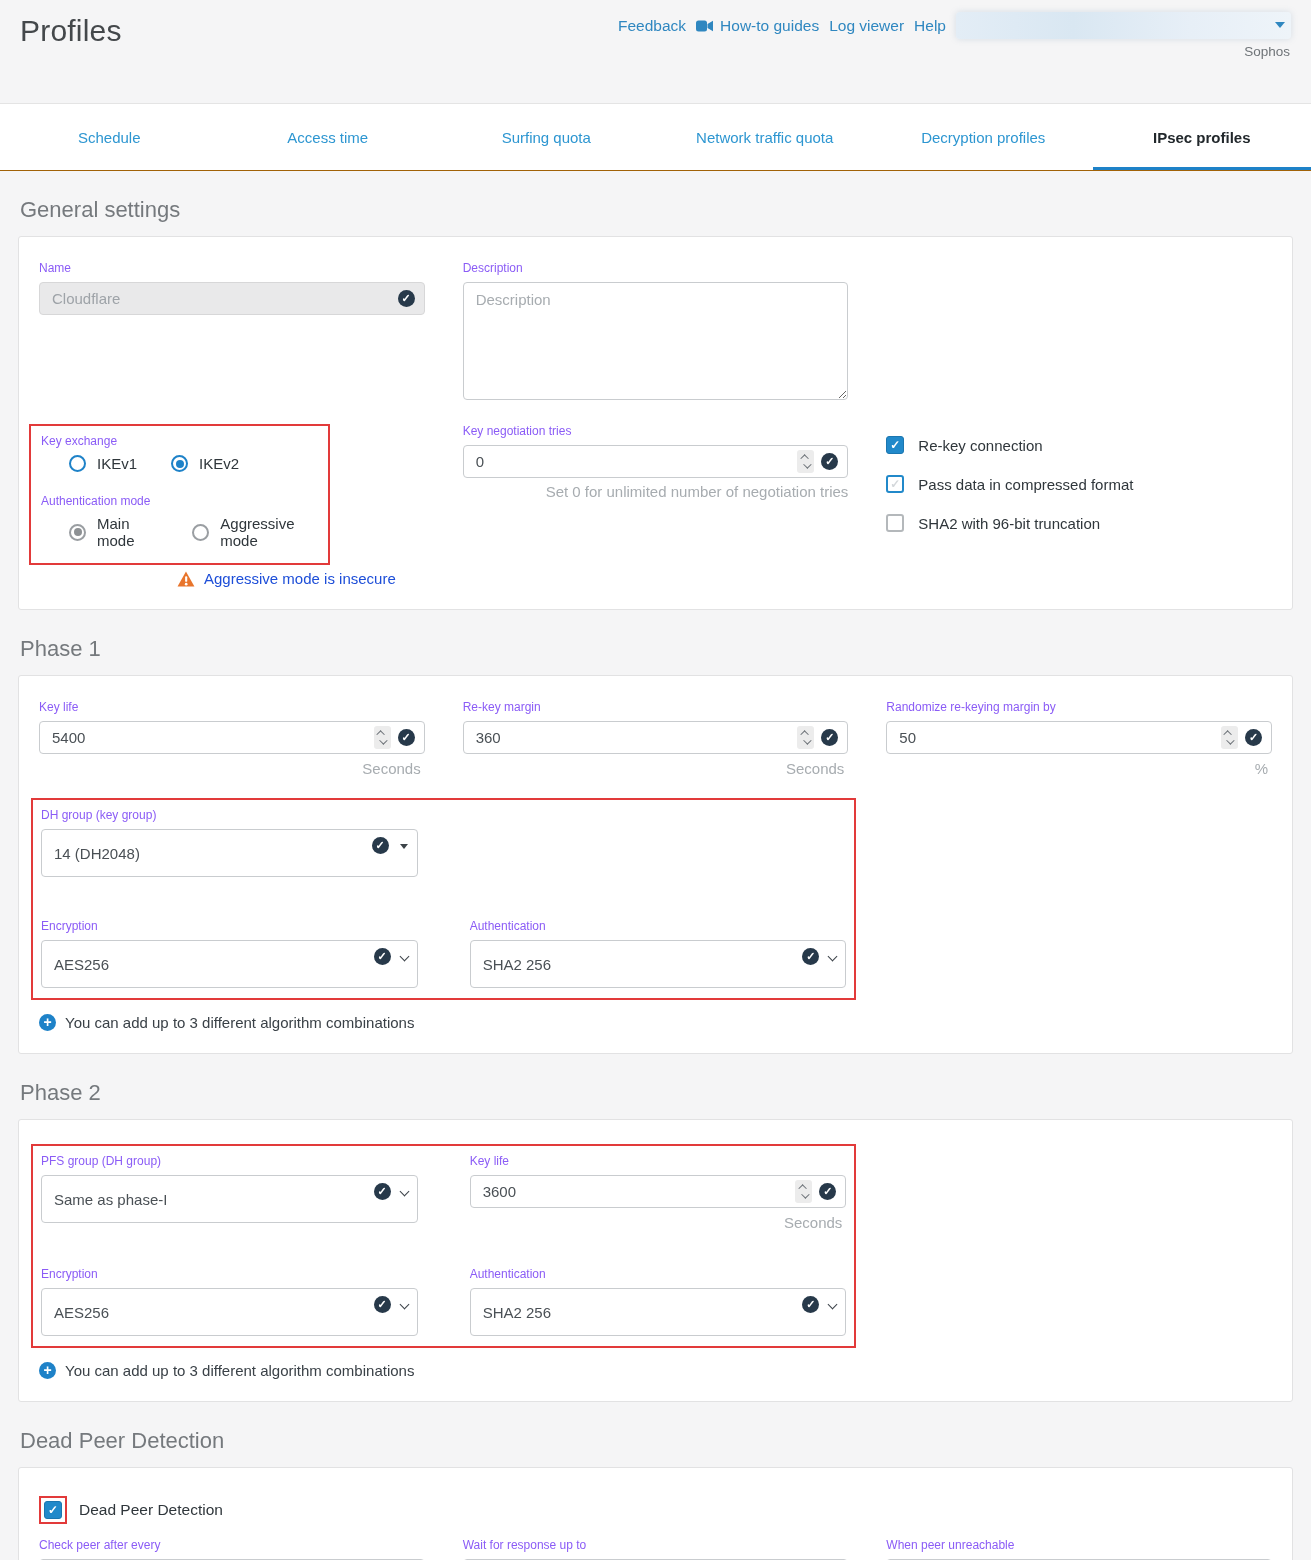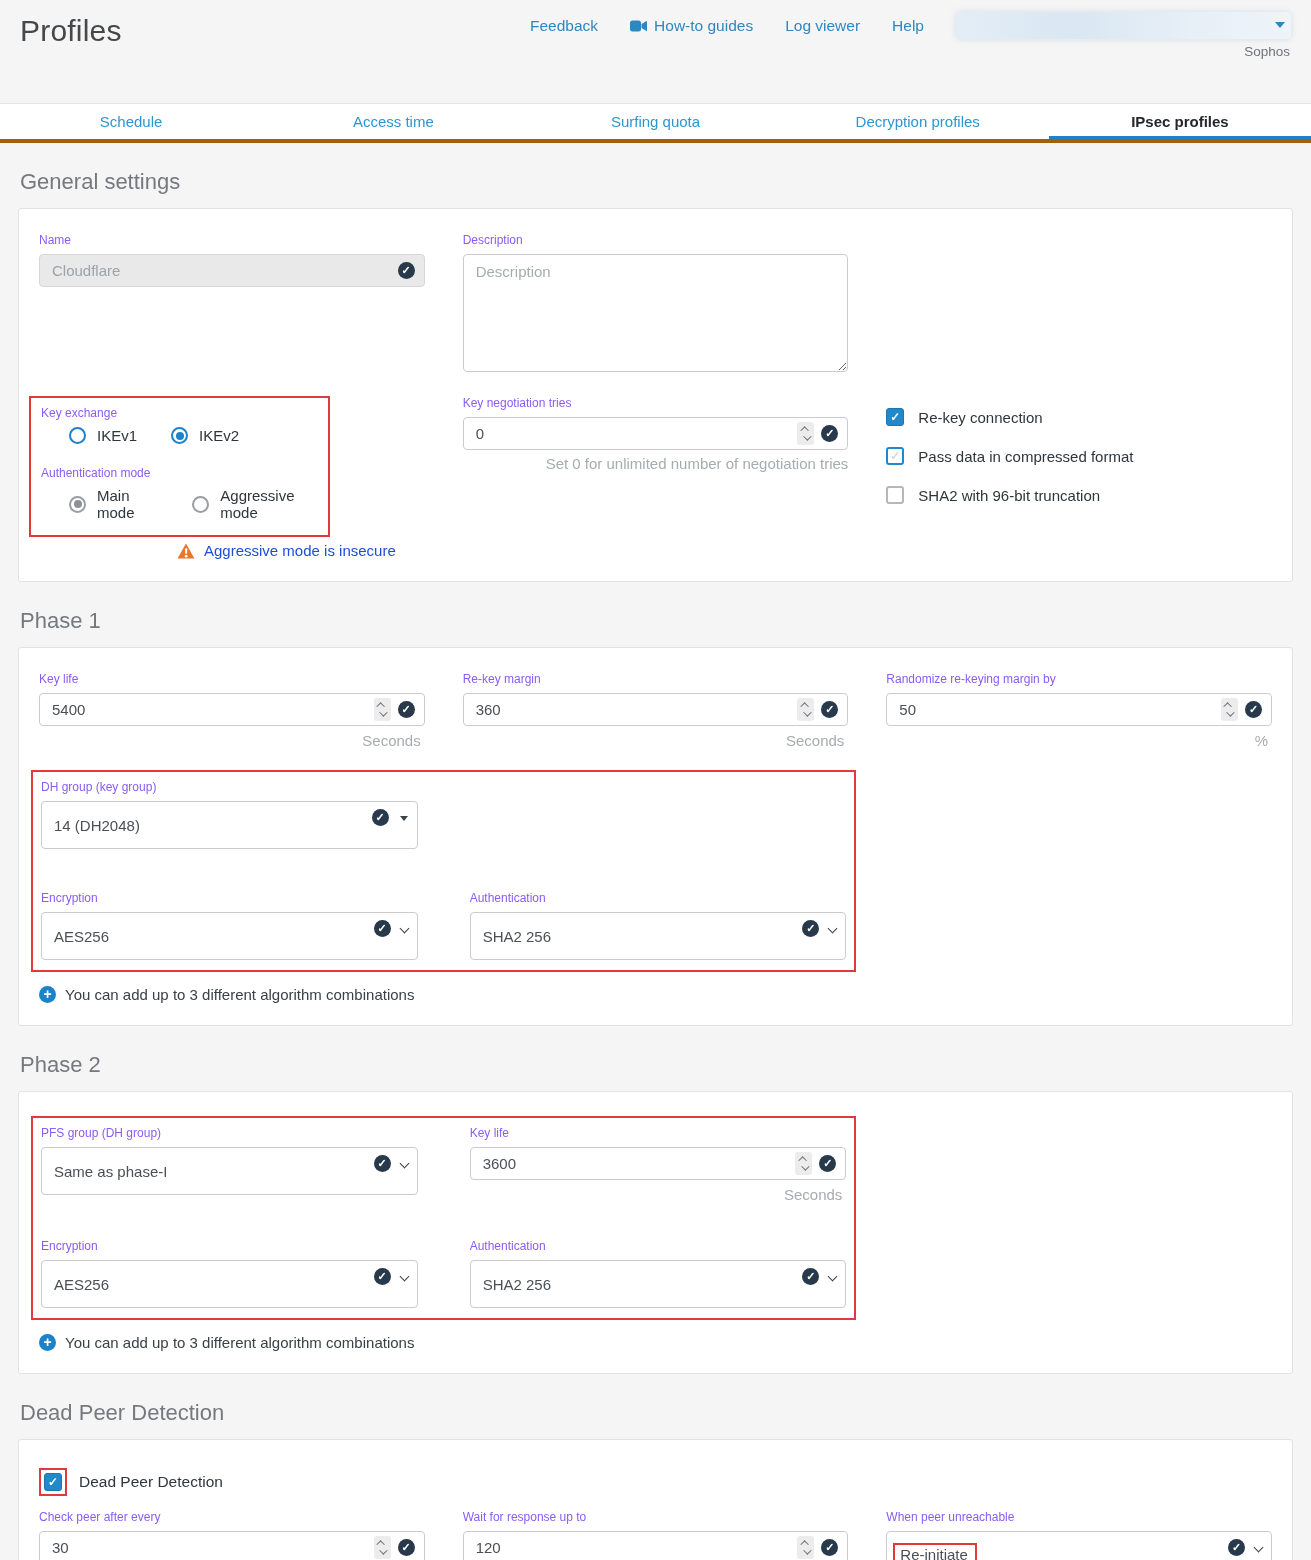--- a/index.html
+++ b/index.html
@@ -8,31 +8,31 @@
     font-family:"Liberation Sans", sans-serif;
     background:#f5f5f6;
     color:#2f363b;
     height:1560px;
     overflow:hidden;
     position:relative;
   }
   
   .topbar { padding:10px 20px 0 20px; height:103px; position:relative; }
   .page-title { font-size:30px; font-weight:400; color:#44484b; letter-spacing:0.2px; margin-top:4px; }
-  .top-right { position:absolute; top:12px; right:20px; display:flex; align-items:center; gap:32px; }
+  .top-right { position:absolute; top:12px; right:20px; display:flex; align-items:center; gap:10px; }
   .top-link { color:#2f87c0; font-size:15.5px; text-decoration:none; display:flex; align-items:center; gap:7px; cursor:pointer; }
   .account-box {
     width:335px; height:27px; border-radius:4px; position:relative;
     background:linear-gradient(90deg,#e3edf6 0%,#d9e7f2 35%,#e7eff7 70%,#eef4f9 100%);
     box-shadow:0 0 6px rgba(120,150,180,.25);
   }
   .caret-down { width:0; height:0; border-left:5px solid transparent; border-right:5px solid transparent; border-top:6px solid #2f87c0; position:absolute; right:6px; top:10px; }
   .brand { position:absolute; top:44px; right:21px; font-size:13.5px; color:#6f7478; }
   
-  .tabbar { background:#fff; border-top:1px solid #e4e4e4; border-bottom:4px solid #a16207; display:flex; height:40px; }
+  .tabbar { background:#fff; border-top:1px solid #e4e4e4; border-bottom:1px solid #a16207; display:flex; height:68px; }
   .tab { flex:1; display:flex; align-items:center; justify-content:center; font-size:15px; font-weight:500; color:#2d96d1; cursor:pointer; position:relative; }
   .tab.active { color:#22282c; font-weight:700; }
   .tab.active::after { content:""; position:absolute; left:0; right:0; bottom:0; height:3px; background:#1e82c8; }
   
   .section-heading { font-size:22px; font-weight:400; color:#75797d; margin:26px 0 13px 20px; }
   .card { background:#fff; border:1px solid #e2e2e3; border-radius:3px; margin:0 18px; padding:24px 20px 22px 20px; }
   .row3 { display:grid; grid-template-columns:1fr 1fr 1fr; column-gap:38px; }
   .row2 { display:grid; grid-template-columns:1fr 1fr; column-gap:52px; }
   .fld-label { font-size:12px; font-weight:500; color:#8b5cf6; margin-bottom:7px; }
   .fld { position:relative; }
@@ -119,20 +119,21 @@
       <span class="caret-down"></span>
     </div>
   </div>
   <div class="brand">Sophos</div>
 </div>
 
 <div class="tabbar">
   <div class="tab">Schedule</div>
   <div class="tab">Access time</div>
   <div class="tab">Surfing quota</div>
+  <div class="tab">Network traffic quota</div>
   <div class="tab">Decryption profiles</div>
   <div class="tab active">IPsec profiles</div>
 </div>
 
 <div class="section-heading">General settings</div>
 <div class="card">
   <div class="row3">
     <div>
       <div class="fld-label">Name</div>
       <div class="fld">

